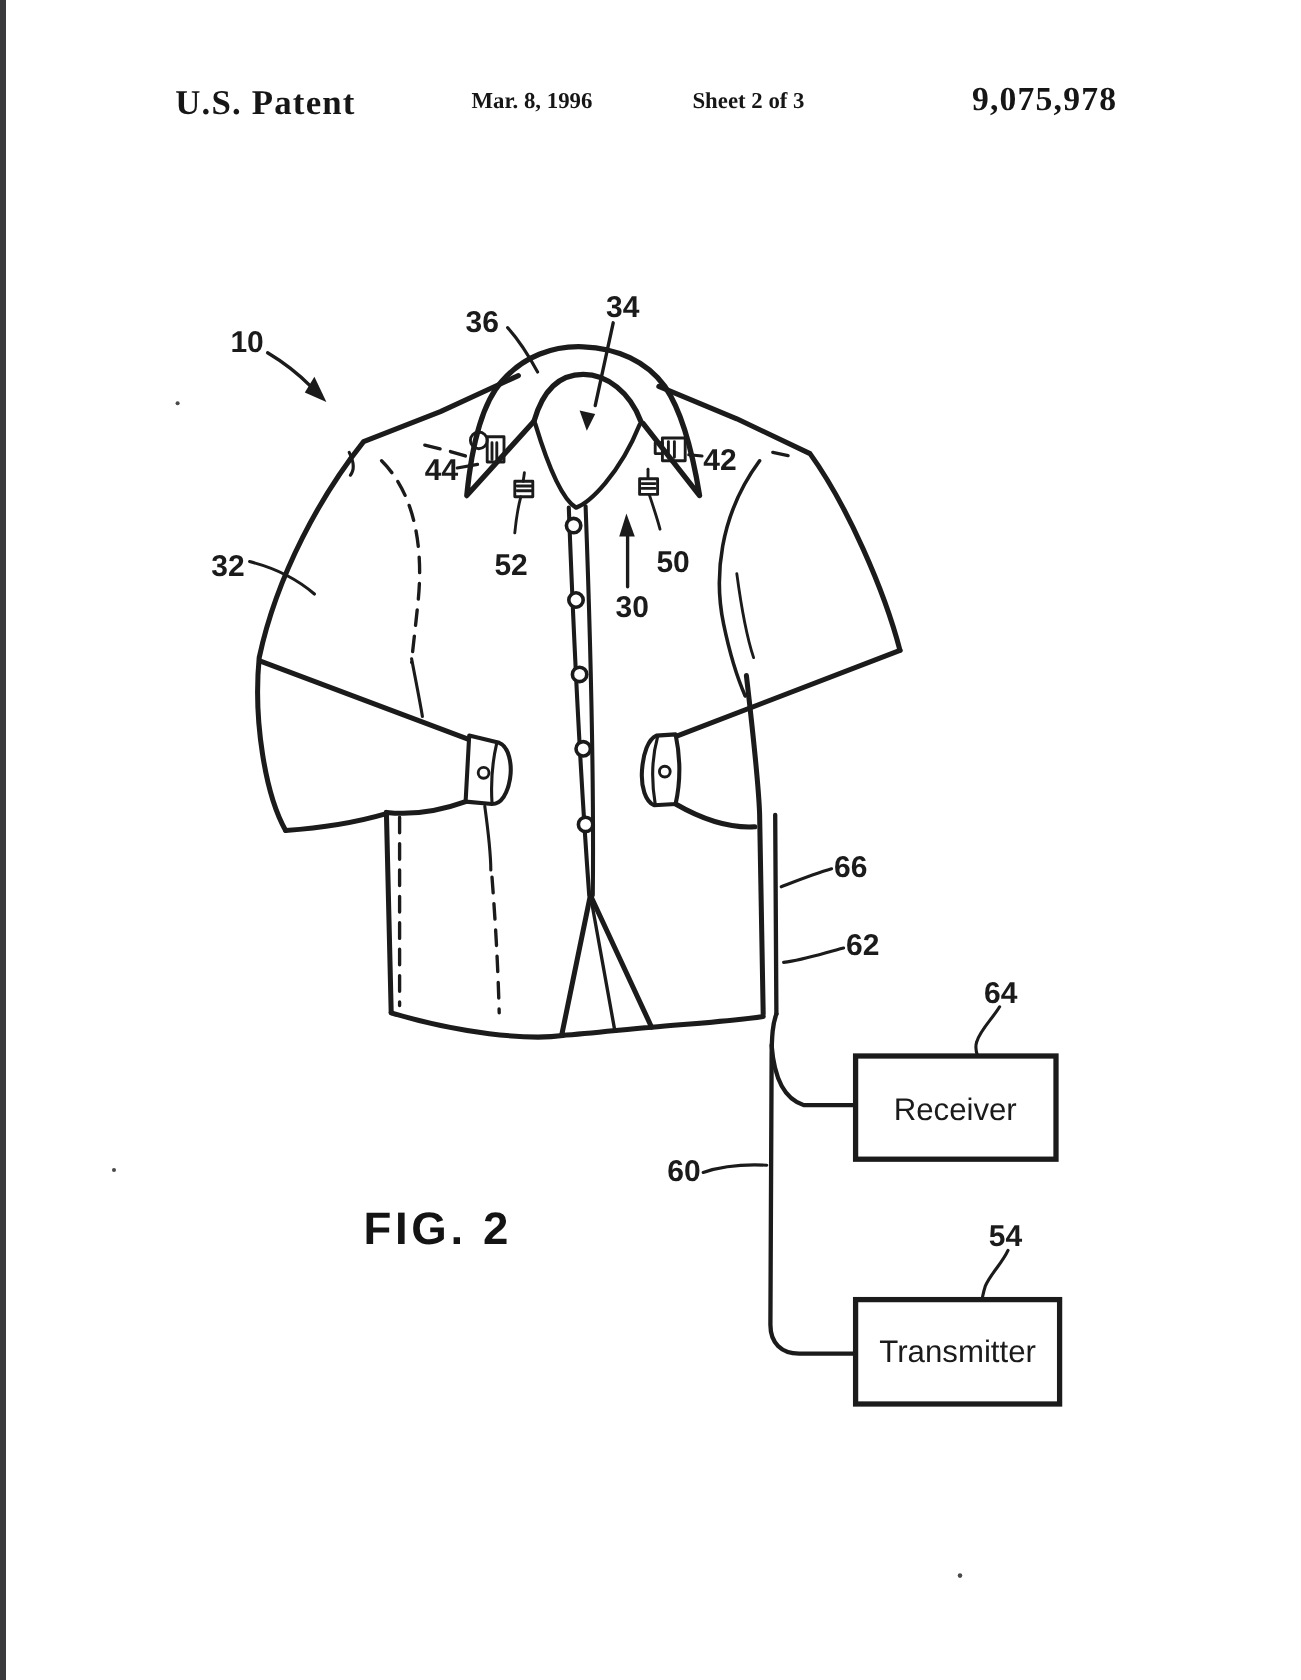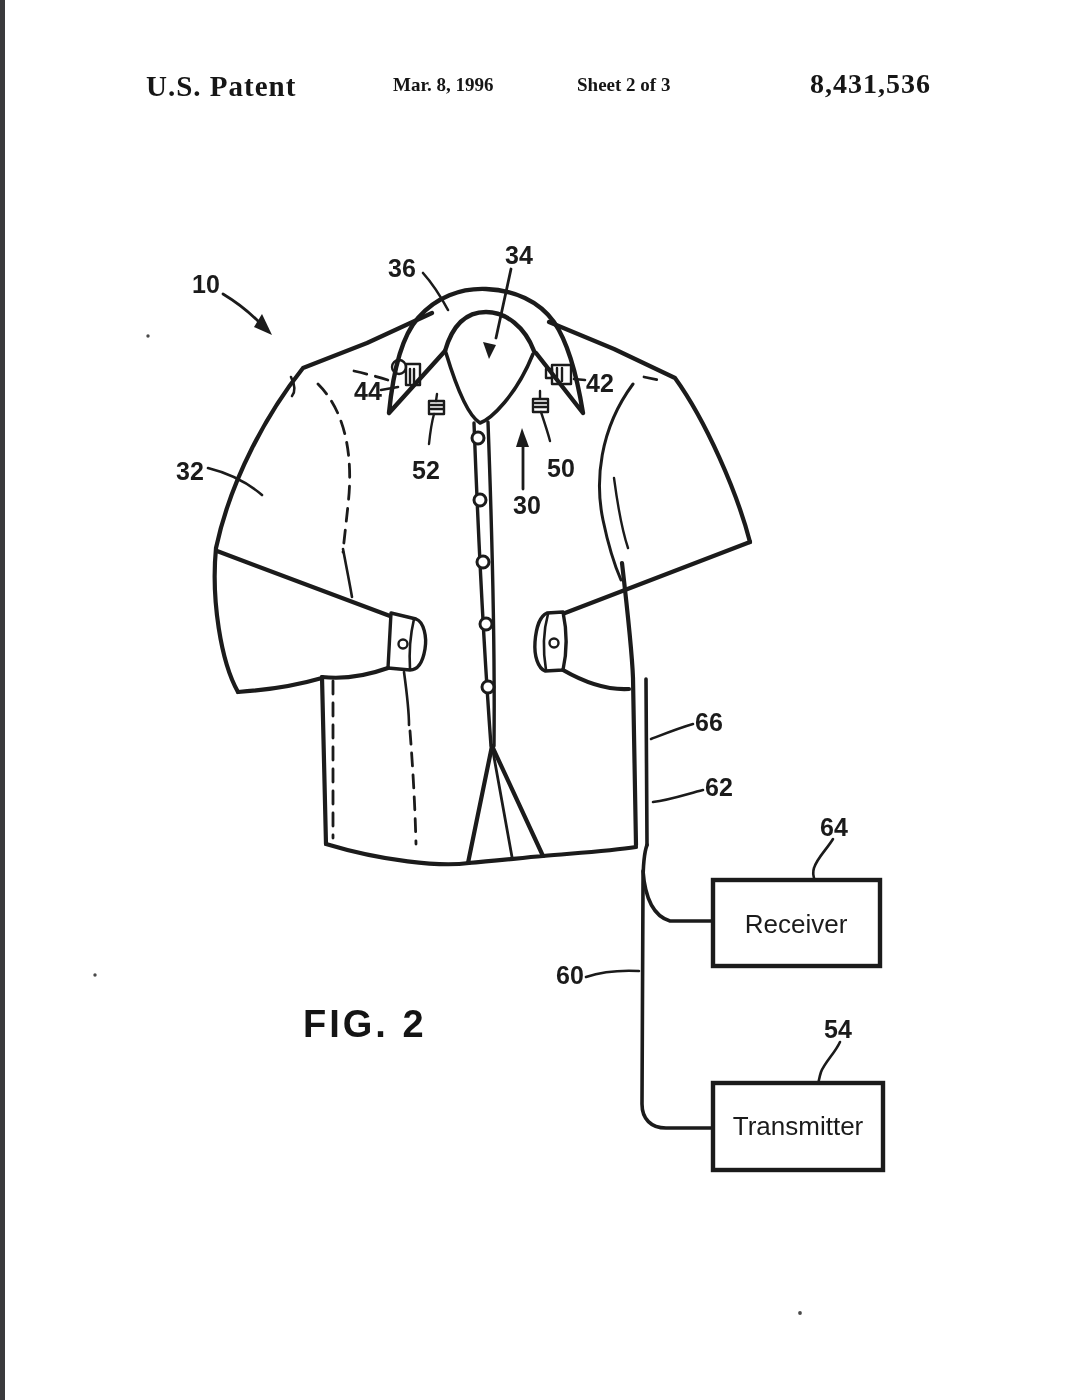--- a/index.html
+++ b/index.html
@@ -18,21 +18,21 @@
 </style>
 </head>
 <body>
 
 <div class="page">
   <div class="edge-bar"></div>
 
   <div class="hdr hdr-title">U.S. Patent</div>
   <div class="hdr hdr-date">Mar. 8, 1996</div>
   <div class="hdr hdr-sheet">Sheet 2 of 3</div>
-  <div class="hdr hdr-patnum">8,431,536</div>
+  <div class="hdr hdr-patnum">9,075,978</div>
 
   <svg width="1084" height="1400" viewBox="0 0 1084 1400">
 
     <g stroke="#1b1b1b" fill="none" stroke-width="4.2" stroke-linecap="round" stroke-linejoin="round">
 
       <path d="M 432,313 L 367,343 L 303,368 C 268,412 231,478 216,548 C 211,600 221,662 238,692"></path>
       <path d="M 238,692 C 268,690 298,685 322,678"></path>
       <path d="M 217,551 L 390,616"></path>
 
       <path d="M 391,613 L 416,619 C 424,622 427,637 425,649 C 423,661 418,670 410,670 L 388,668 C 389,650 390,631 391,613 Z" stroke-width="3.4"></path>

